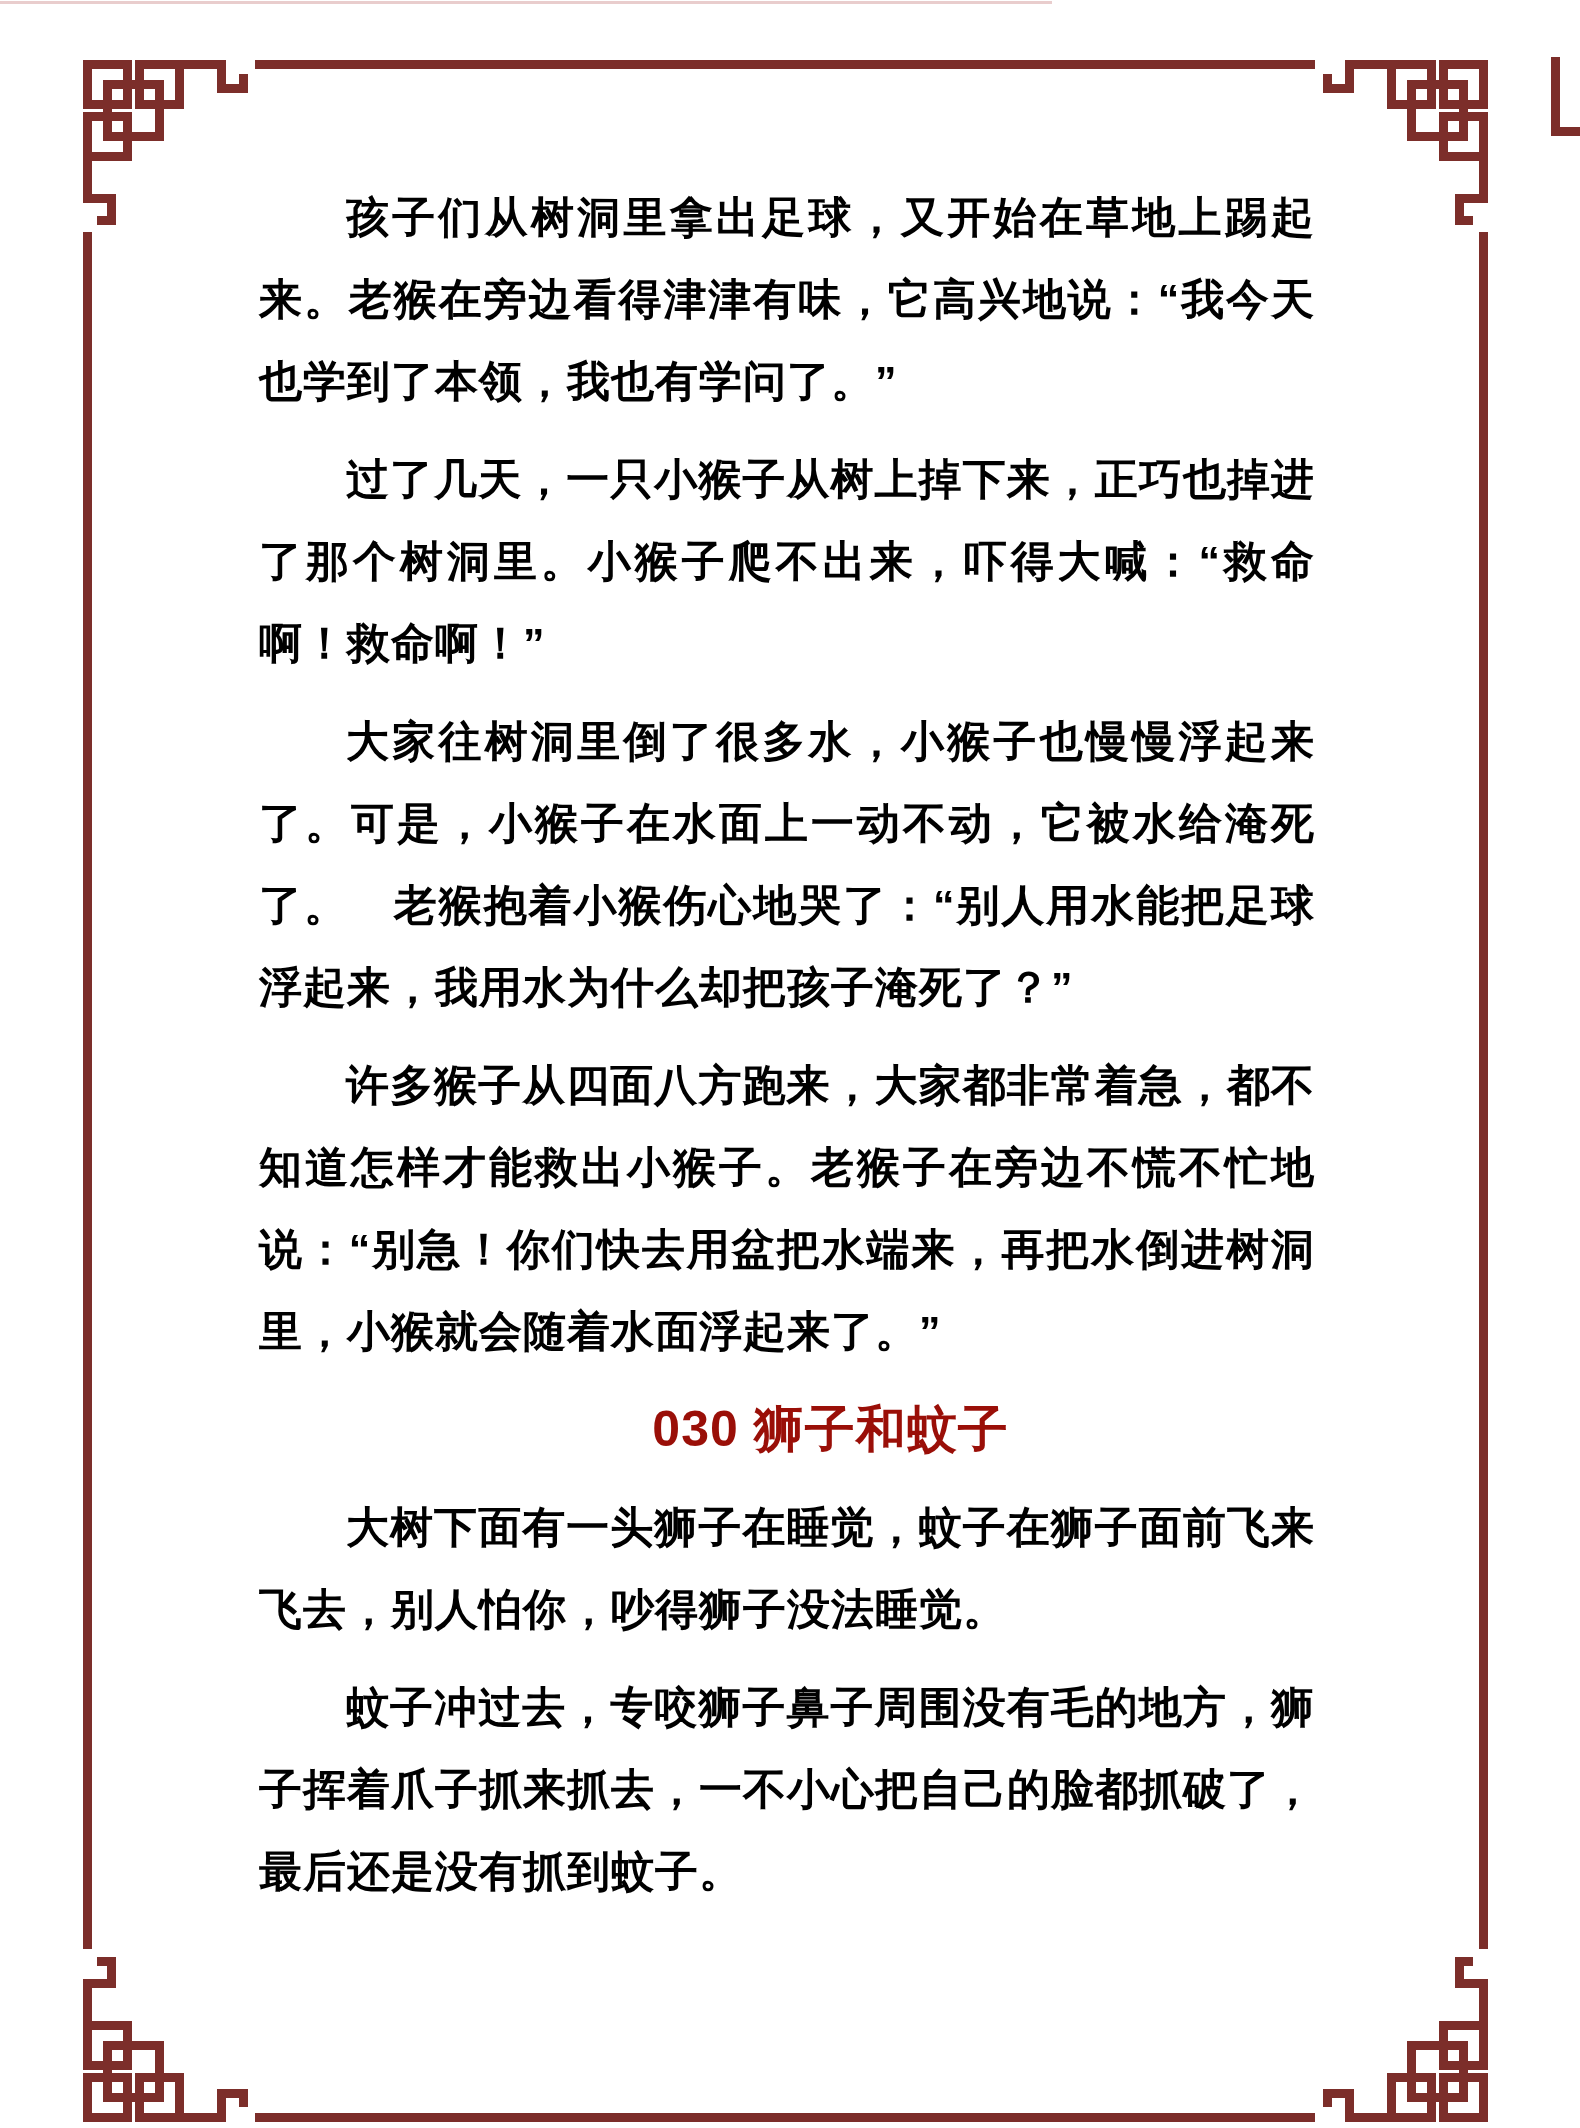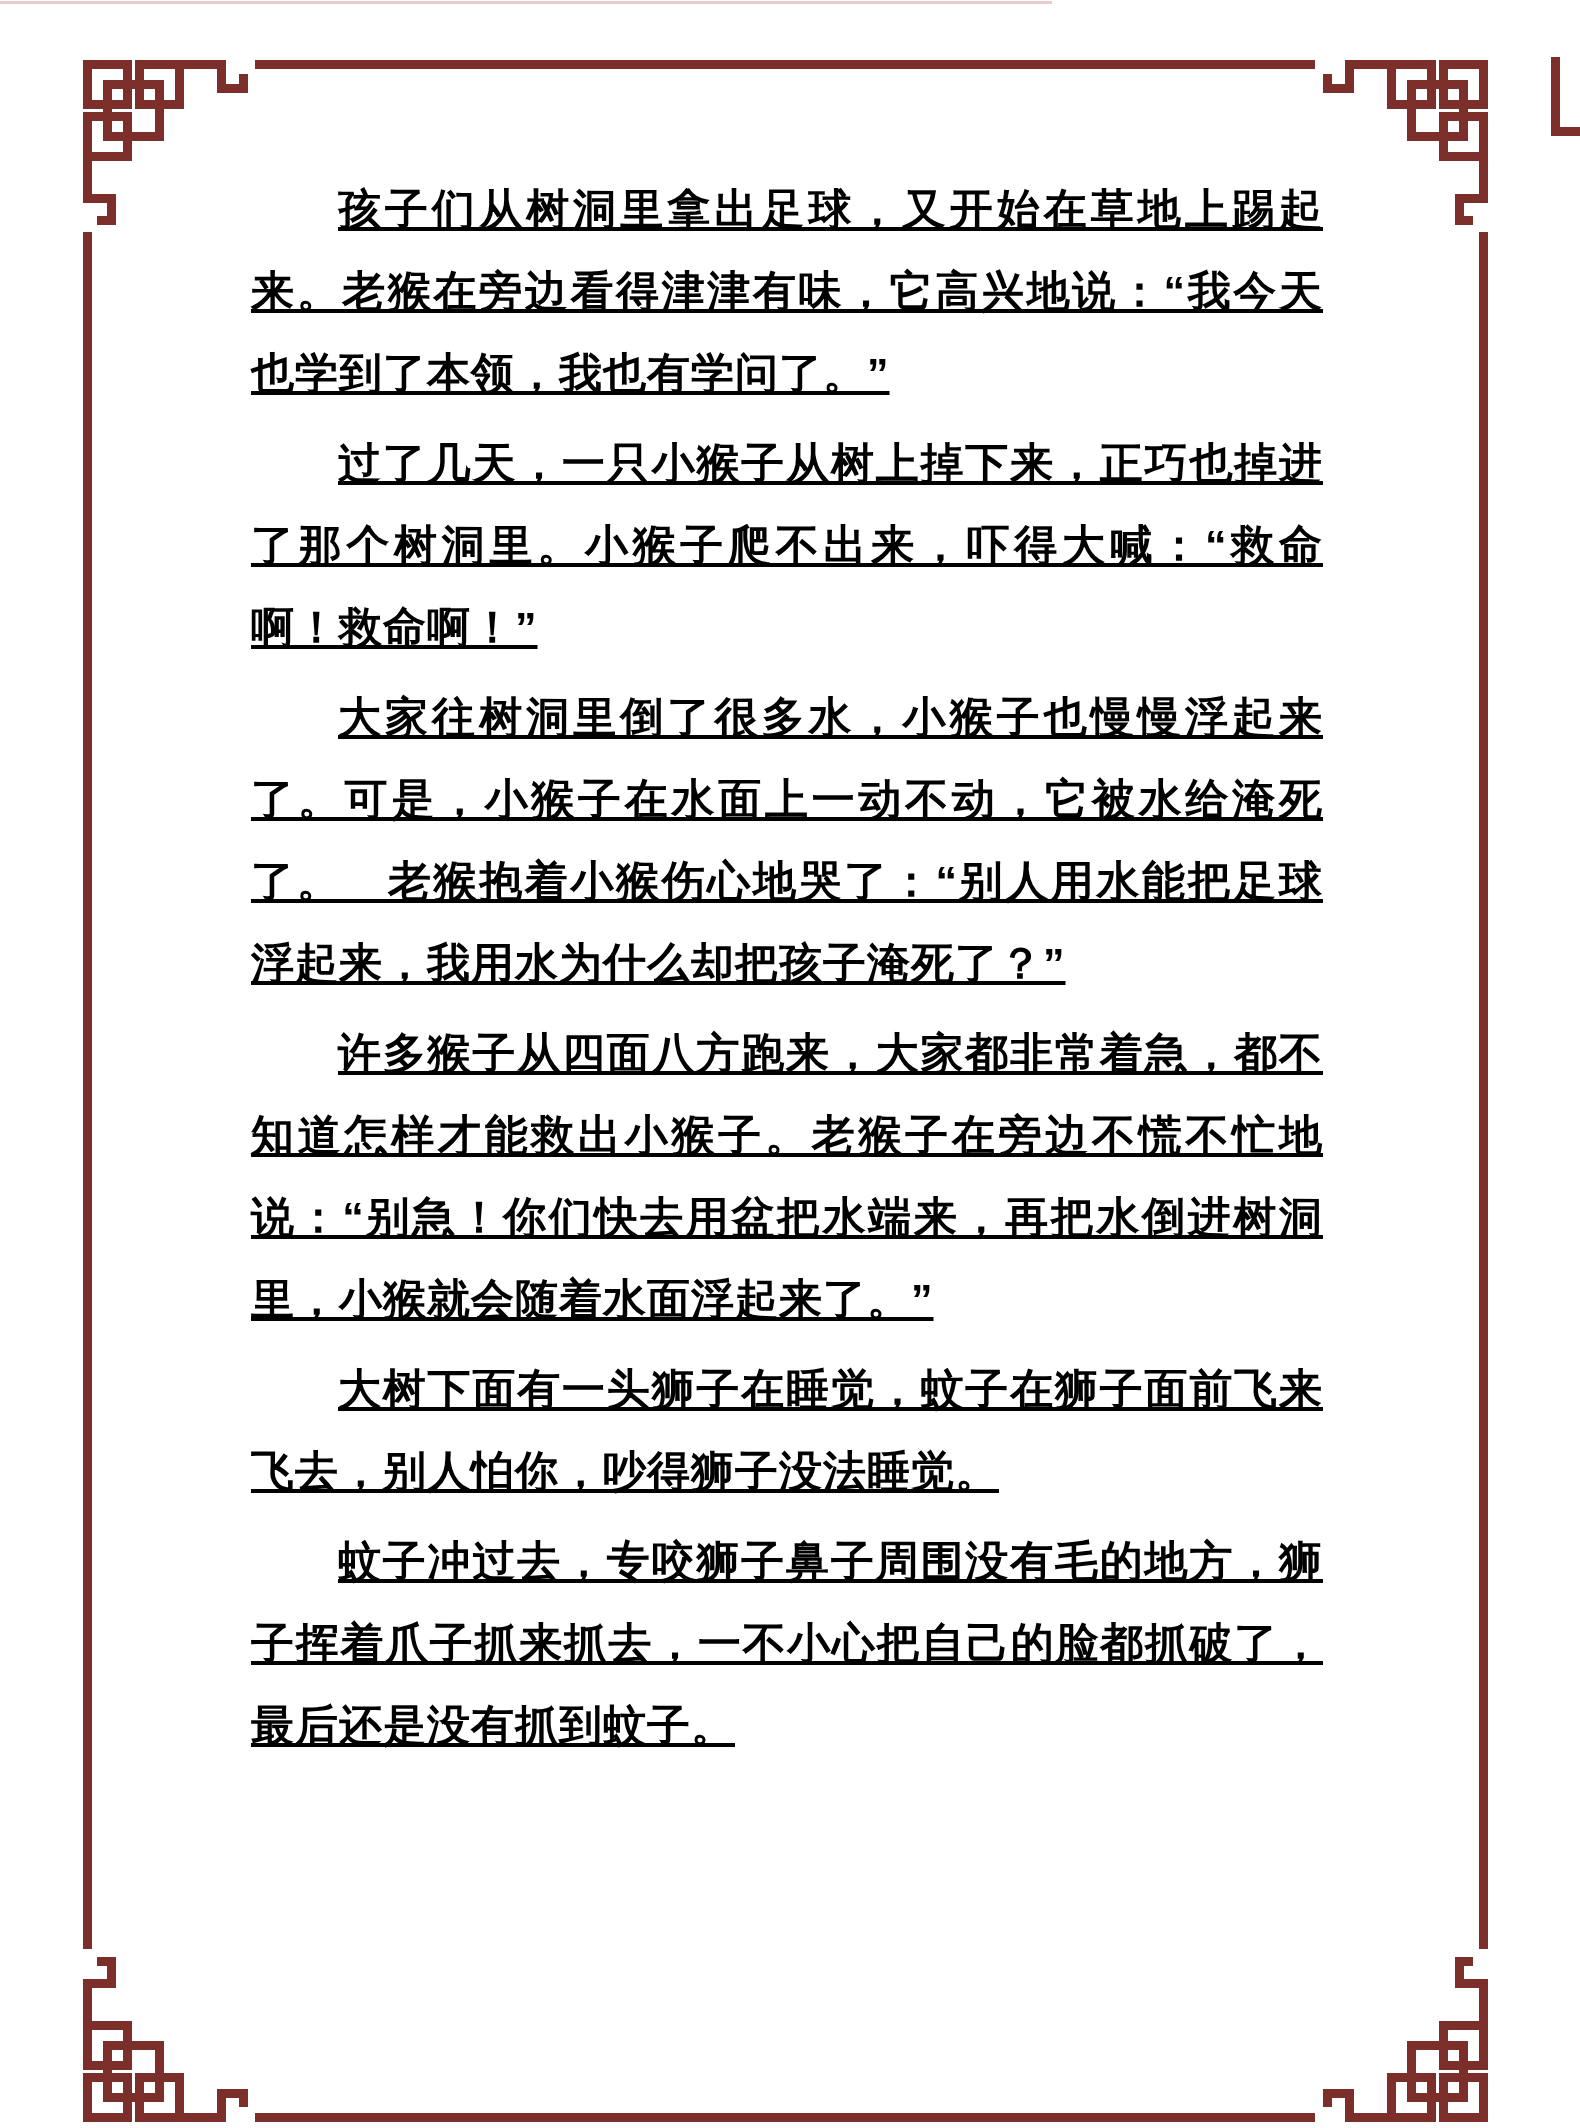--- a/index.html
+++ b/index.html
@@ -15,23 +15,22 @@
     position:absolute;
     left:243px;top:160px;width:1088px;
     color:#000000;
     font-size:43px;
     font-weight:700;
     line-height:82px;
     text-align:justify;
     letter-spacing:1px;
   }
   .content p{
-    margin:8px;
+    margin:16px;
     text-indent:87px;
-    text-decoration:underline;
   }
   .section-heading{
     margin:6px 0 18px 0;
     text-align:center;
     text-indent:0;
     font-size:50px;
     font-weight:700;
     color:#9a0f08;
     line-height:82px;
   }
@@ -77,17 +76,18 @@
 
   <div class="artifact artifact-topline"></div>
   <div class="artifact artifact-stub-v"></div>
   <div class="artifact artifact-stub-h"></div>
 
   <div class="content">
     <p>孩子们从树洞里拿出足球，又开始在草地上踢起来。老猴在旁边看得津津有味，它高兴地说：“我今天也学到了本领，我也有学问了。”</p>
     <p>过了几天，一只小猴子从树上掉下来，正巧也掉进了那个树洞里。小猴子爬不出来，吓得大喊：“救命啊！救命啊！”</p>
     <p>大家往树洞里倒了很多水，小猴子也慢慢浮起来了。可是，小猴子在水面上一动不动，它被水给淹死了。　老猴抱着小猴伤心地哭了：“别人用水能把足球浮起来，我用水为什么却把孩子淹死了？”</p>
     <p>许多猴子从四面八方跑来，大家都非常着急，都不知道怎样才能救出小猴子。老猴子在旁边不慌不忙地说：“别急！你们快去用盆把水端来，再把水倒进树洞里，小猴就会随着水面浮起来了。”</p>
+    <p class="section-heading">030 狮子和蚊子</p>
     <p>大树下面有一头狮子在睡觉，蚊子在狮子面前飞来飞去，别人怕你，吵得狮子没法睡觉。</p>
     <p>蚊子冲过去，专咬狮子鼻子周围没有毛的地方，狮子挥着爪子抓来抓去，一不小心把自己的脸都抓破了，最后还是没有抓到蚊子。</p>
   </div>
 
 </div>
 
 </body></html>

